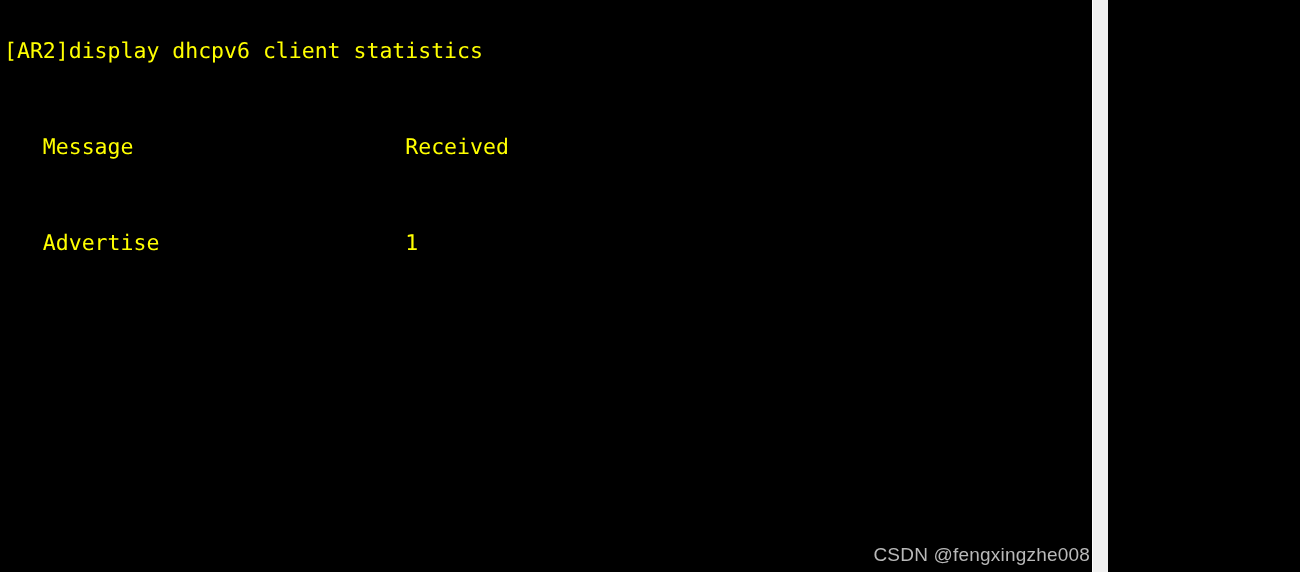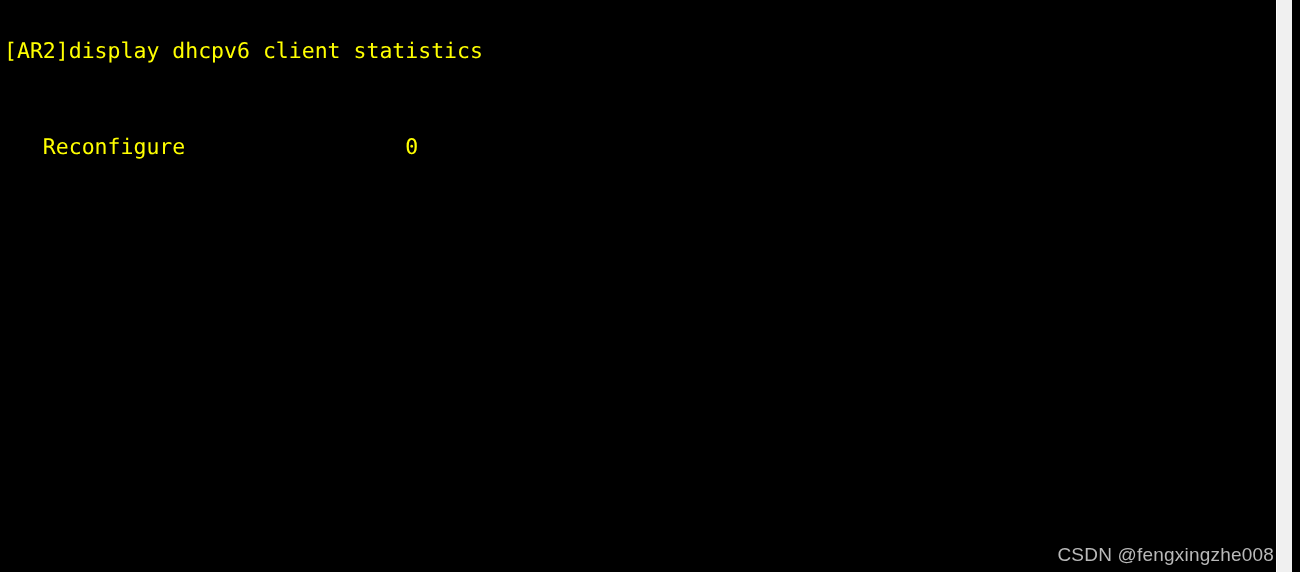--- a/index.html
+++ b/index.html
@@ -3,21 +3,21 @@
 <meta charset="utf-8">
 <title>Terminal - display dhcpv6 client statistics</title>
 <style>
   html, body {
     margin: 0;
     padding: 0;
     background: #000000;
   }
   #screen {
     position: relative;
-    width: 1292px;
+    width: 1108px;
     height: 572px;
     background: #0369a1;
     overflow: hidden;
   }
   #terminal {
     position: absolute;
     left: 0;
     top: 0;
     width: 1284px;
     height: 572px;
@@ -67,21 +67,22 @@
     margin-top: 12px;
   }
 </style>
 </head>
 <body>
 
 <div id="screen">
 
   <div id="terminal">
     <pre id="console-text">      <span class="term-line">[AR2]display dhcpv6 client statistics</span>
-      <span class="term-line">   Reconfigure                 0</span>
+      <span class="term-line">   Message                     Received</span>
+      <span class="term-line">   Advertise                   1</span>
       
       
       
       
       
       
       
       
       
       

